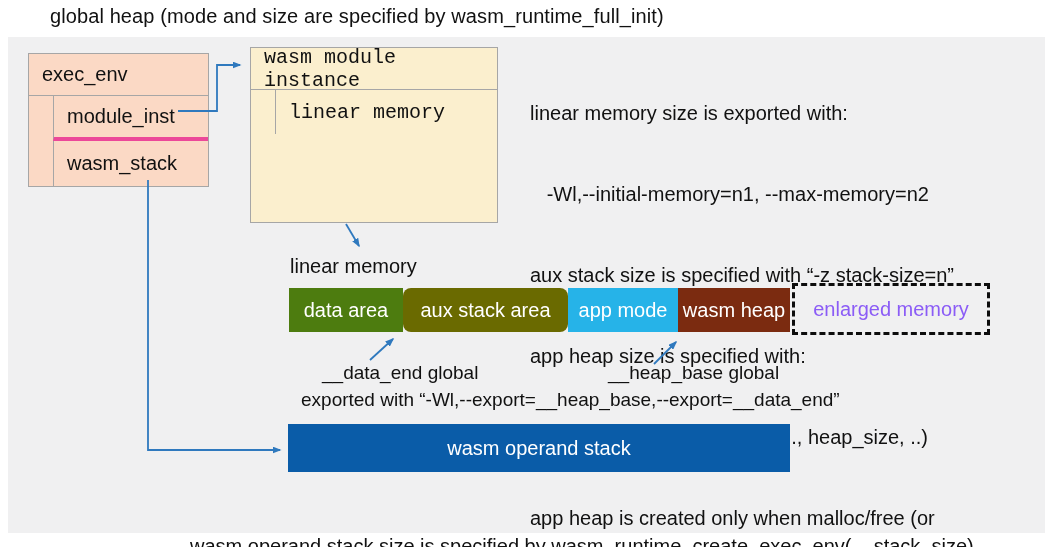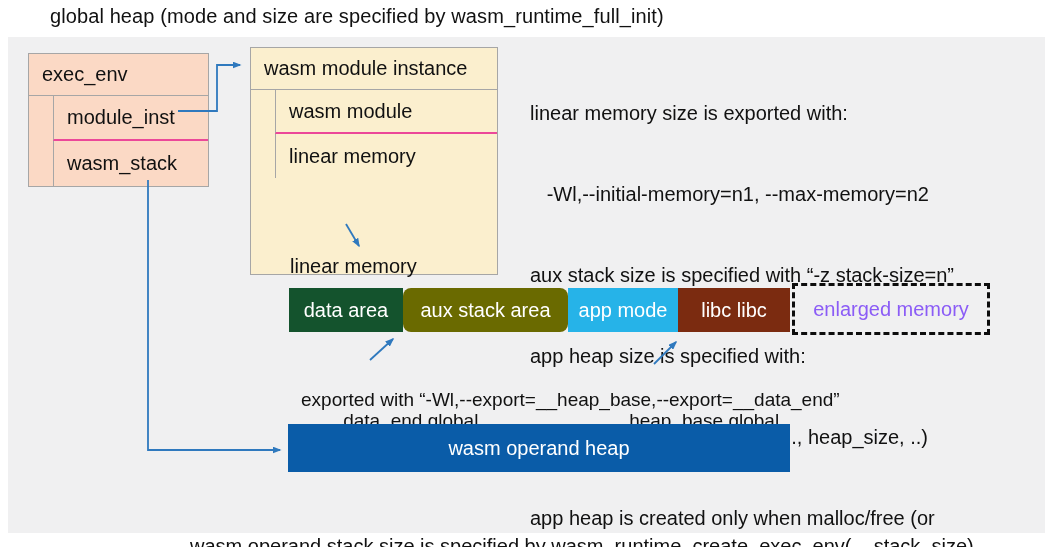--- a/index.html
+++ b/index.html
@@ -11,44 +11,44 @@
   .abs{position:absolute;}
 
   #title{left:10px;top:5px;font-size:20px;letter-spacing:.1px;margin-left:40px;}
 
   #panel{left:8px;top:37px;width:1037px;height:496px;}
 
   
   .struct-box{border:1px solid #A6A6A6;box-sizing:border-box;font-size:20px;}
   .struct-header{height:42px;display:flex;align-items:center;padding-left:13px;
     border-bottom:1px solid #A6A6A6;box-sizing:border-box;}
-  .struct-row{margin-left:24px;border-left:1px solid #A6A6A6;border-bottom:2px solid #ec4899;
+  .struct-row{margin-left:24px;border-left:1px solid #A6A6A6;border-bottom:4px solid #ec4899;
     display:flex;align-items:center;padding-left:13px;box-sizing:border-box;}
   .struct-row:last-child{border-bottom:none;}
   #exec-env-box{left:28px;top:45px;width:181px;height:134px;margin-top:8px;}
   #exec-env-box .struct-row{height:45px;}
-  #module-instance-box{left:250px;top:47px;width:248px;height:228px;}
+  #module-instance-box{left:250px;top:47px;width:248px;height:176px;font-family:Liberation Mono, monospace;}
   #module-instance-box .struct-row{height:44px;}
 
   
   #notes-right{left:530px;top:46px;font-size:20px;line-height:27px;white-space:pre;}
 
   
   #lm-label{left:290px;top:255px;font-size:20px;}
   .seg{position:absolute;top:288px;height:44px;color:#ffffff;font-size:20px;
     display:flex;align-items:center;justify-content:center;white-space:nowrap;}
   #seg-data{left:289px;width:114px;}
   #seg-aux{left:403px;width:165px;border-radius:8px;}
   #seg-appheap{left:568px;width:110px;}
   #seg-libcheap{left:678px;width:112px;}
   #seg-enlarged{left:792px;top:283px;width:192px;height:46px;border:3px dashed #0d0d0d;
     position:absolute;font-size:20px;display:flex;align-items:center;justify-content:center;}
 
   
-  .ann{font-size:19px;white-space:nowrap;margin-top:48px;}
+  .ann{font-size:19px;white-space:nowrap;}
   #data-end-label{left:322px;top:362px;}
   #heap-base-label{left:608px;top:362px;}
   #export-line{left:301px;top:389px;font-size:19px;white-space:nowrap;}
 
   
   #operand-bar{left:288px;top:424px;width:502px;height:48px;color:#ffffff;font-size:20px;
     display:flex;align-items:center;justify-content:center;}
 
   
   #notes-bottom{left:190px;top:481px;font-size:20px;line-height:26px;white-space:pre;}
@@ -63,58 +63,57 @@
 <div class="abs" id="panel" style="background-color: rgb(240, 240, 241);"></div>
 
 <div class="abs struct-box" id="exec-env-box" style="background-color: rgb(251, 217, 197);">
   <div class="struct-header">exec_env</div>
   <div class="struct-row">module_inst</div>
   <div class="struct-row">wasm_stack</div>
 </div>
 
 <div class="abs struct-box" id="module-instance-box" style="background-color: rgb(251, 239, 206);">
   <div class="struct-header">wasm module instance</div>
-  <div class="struct-row">wasm module</div>
   <div class="struct-row">linear memory</div>
 </div>
 
 <div class="abs" id="notes-right">
   <div>linear memory size is exported with:</div>
   <div>   -Wl,--initial-memory=n1, --max-memory=n2</div>
   <div>aux stack size is specified with “-z stack-size=n”</div>
   <div>app heap size is specified with:</div>
   <div>   wasm_runtime_instantiate(.., heap_size, ..)</div>
   <div>app heap is created only when malloc/free (or</div>
   
 </div>
 
 <div class="abs" id="lm-label">linear memory</div>
 
-<div class="seg" id="seg-data" style="background-color: #14532d;">
+<div class="seg" id="seg-data" style="background-color: #4d7c0f;">
   <span>data area</span>
 </div>
 <div class="seg" id="seg-aux" style="background-color: rgb(106, 106, 0);">
   <span>aux stack area</span>
 </div>
 <div class="seg" id="seg-appheap" style="background-color: rgb(38, 179, 232);">
   <span>app mode</span>
 </div>
 <div class="seg" id="seg-libcheap" style="background-color: rgb(123, 43, 16);">
-  <span>libc libc</span>
+  <span>wasm heap</span>
 </div>
 <div id="seg-enlarged" style="color: #8b5cf6; background-color: rgb(240, 240, 241);">
   <span>enlarged memory</span>
 </div>
 
 <div class="abs ann" id="data-end-label">__data_end global</div>
 <div class="abs ann" id="heap-base-label">__heap_base global</div>
 <div class="abs" id="export-line">exported with “-Wl,--export=__heap_base,--export=__data_end”</div>
 
 <div class="abs" id="operand-bar" style="background-color: rgb(10, 92, 168);">
-  <span>wasm operand heap</span>
+  <span>wasm operand stack</span>
 </div>
 
 <div class="abs" id="notes-bottom">
   <div>wasm operand stack size is specified by wasm_runtime_create_exec_env(.., stack_size)</div>
   
 </div>
 
 <svg class="abs" id="connectors" width="1054" height="547" viewBox="0 0 1054 547" style="color: rgb(47, 121, 190);">
   <defs>
     <marker id="arrowhead" markerWidth="9" markerHeight="7" refX="7.5" refY="3.5" orient="auto" markerUnits="userSpaceOnUse">

